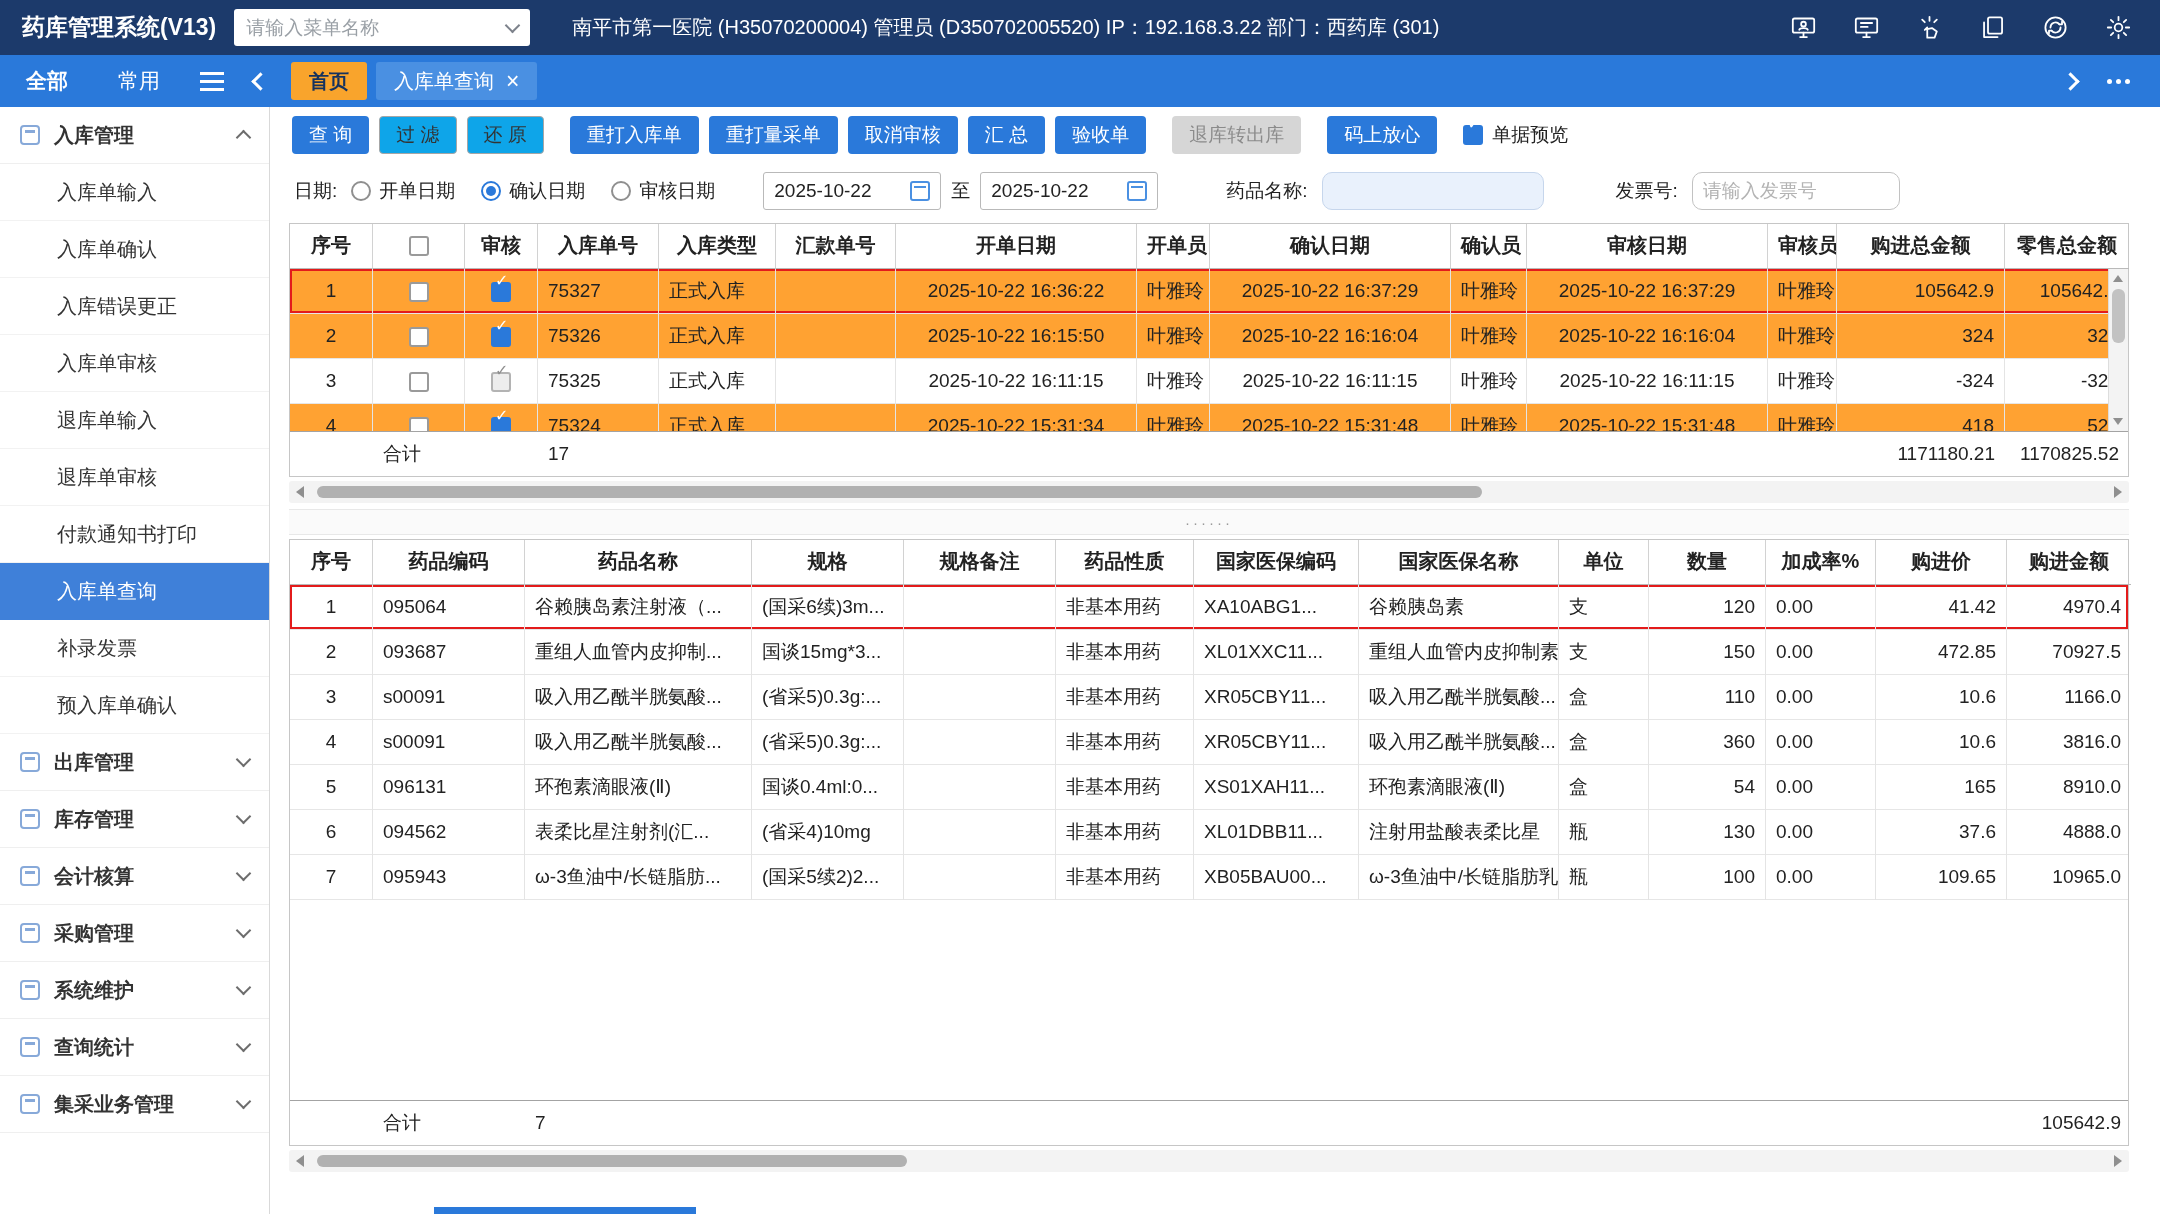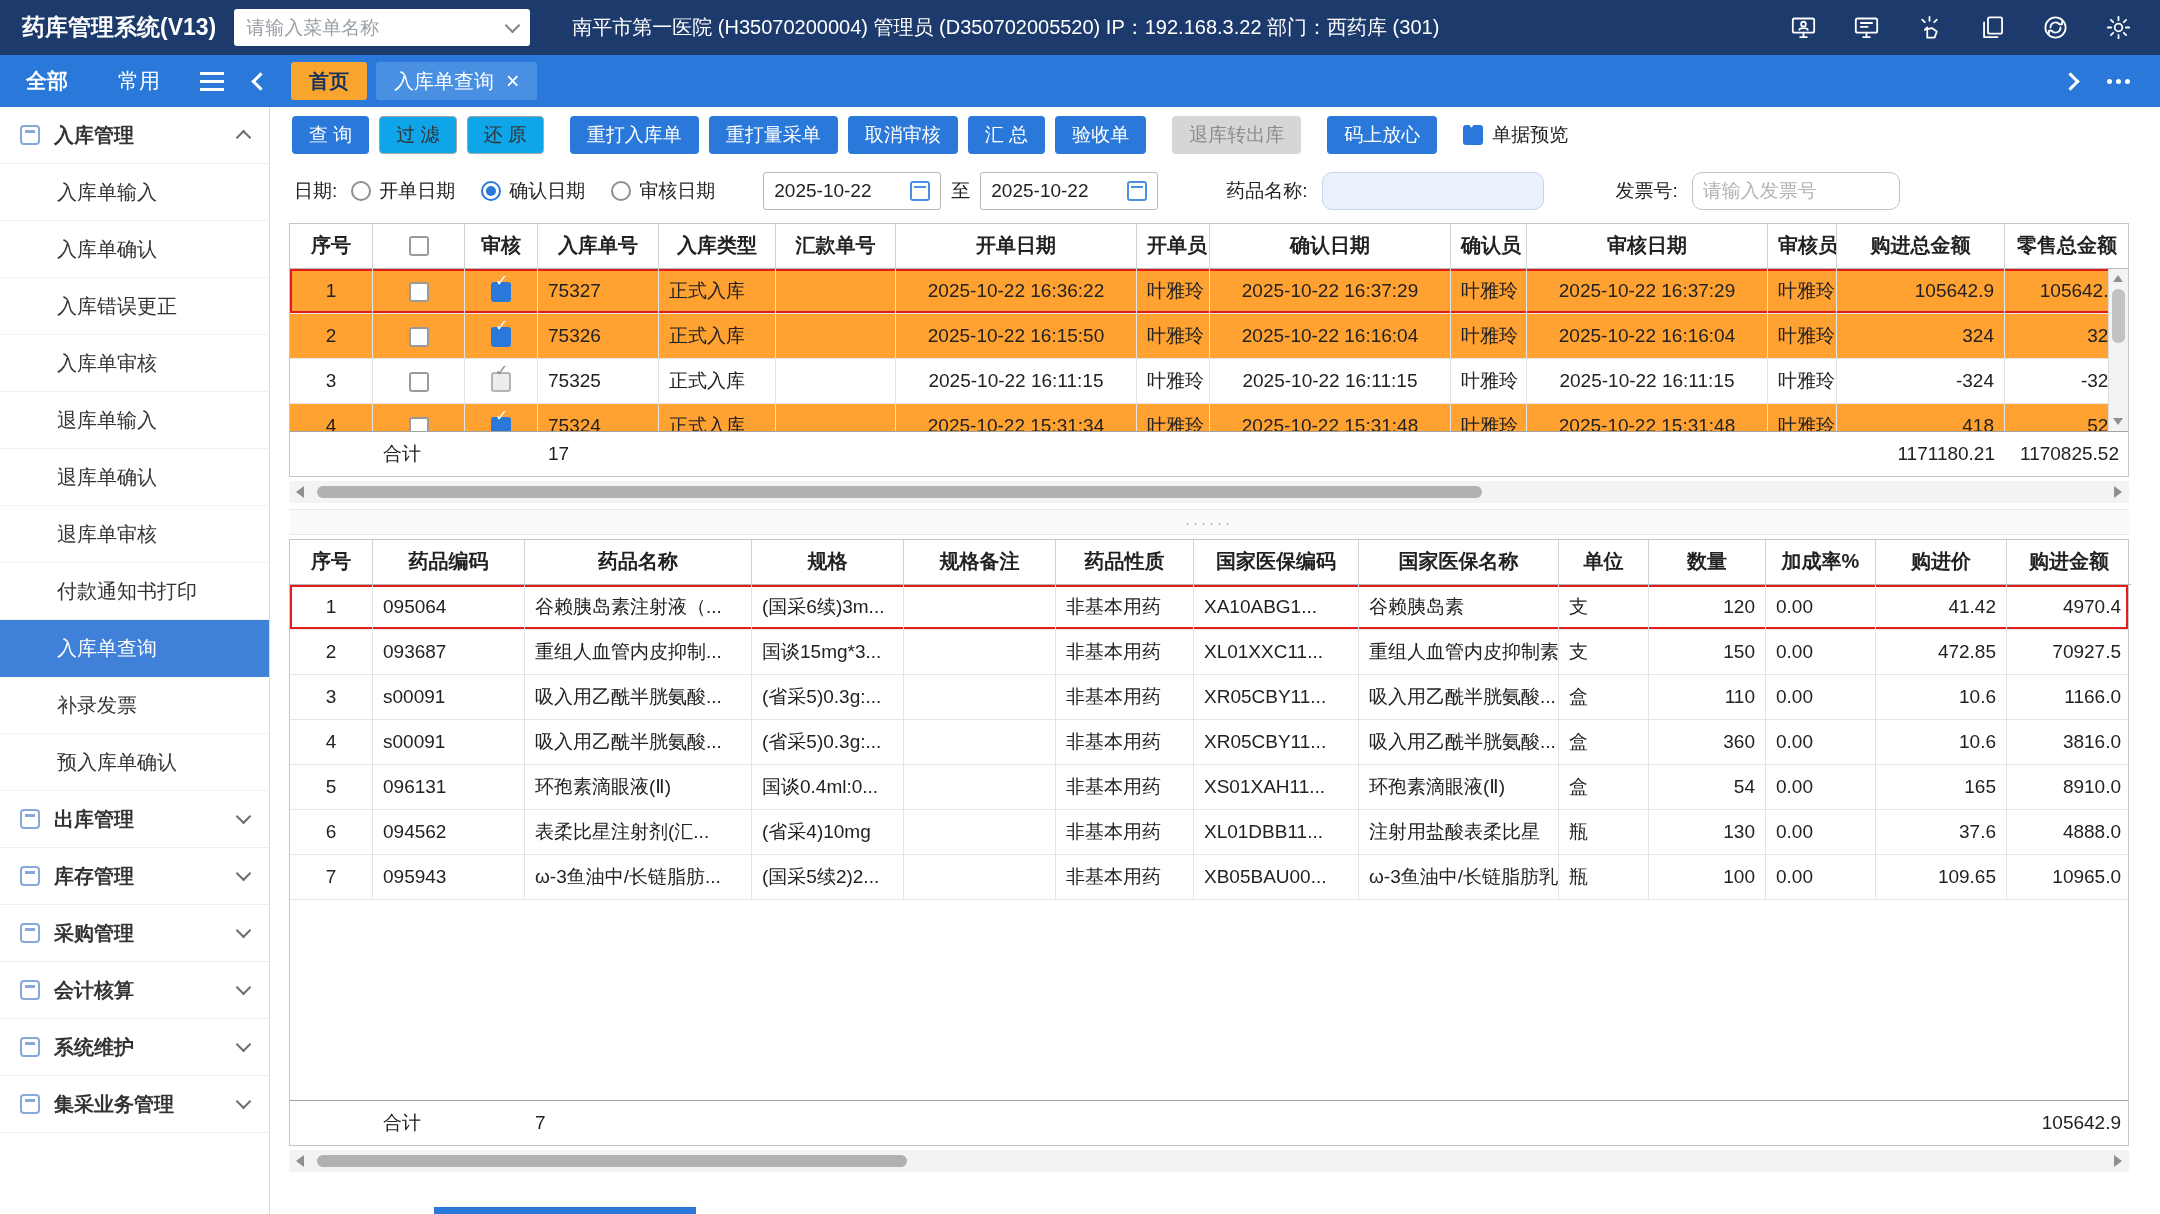--- a/index.html
+++ b/index.html
@@ -177,49 +177,53 @@
     <div class="sec">
       <span class="sicon"></span>
       <span class="slabel">入库管理</span>
       <span class="chev up"></span>
     </div>
     <div class="sub">入库单输入</div>
     <div class="sub">入库单确认</div>
     <div class="sub">入库错误更正</div>
     <div class="sub">入库单审核</div>
     <div class="sub">退库单输入</div>
-    <div class="sub">退库单确认</div>
     <div class="sub">退库单审核</div>
     <div class="sub">付款通知书打印</div>
     <div class="sub sel">入库单查询</div>
     <div class="sub">补录发票</div>
     <div class="sub">预入库单确认</div>
     <div class="sec">
       <span class="sicon"></span>
       <span class="slabel">出库管理</span>
       <span class="chev down"></span>
     </div>
     <div class="sec">
       <span class="sicon"></span>
       <span class="slabel">库存管理</span>
       <span class="chev down"></span>
     </div>
     <div class="sec">
       <span class="sicon"></span>
+      <span class="slabel">会计核算</span>
+      <span class="chev down"></span>
+    </div>
+    <div class="sec">
+      <span class="sicon"></span>
       <span class="slabel">采购管理</span>
       <span class="chev down"></span>
     </div>
     <div class="sec">
       <span class="sicon"></span>
-      <span class="slabel">会计核算</span>
-      <span class="chev down"></span>
-    </div>
-    <div class="sec">
-      <span class="sicon"></span>
       <span class="slabel">系统维护</span>
+      <span class="chev down"></span>
+    </div>
+    <div class="sec">
+      <span class="sicon"></span>
+      <span class="slabel">查询统计</span>
       <span class="chev down"></span>
     </div>
     <div class="sec">
       <span class="sicon"></span>
       <span class="slabel">集采业务管理</span>
       <span class="chev down"></span>
     </div>
   </aside>
 
 <main class="main">

